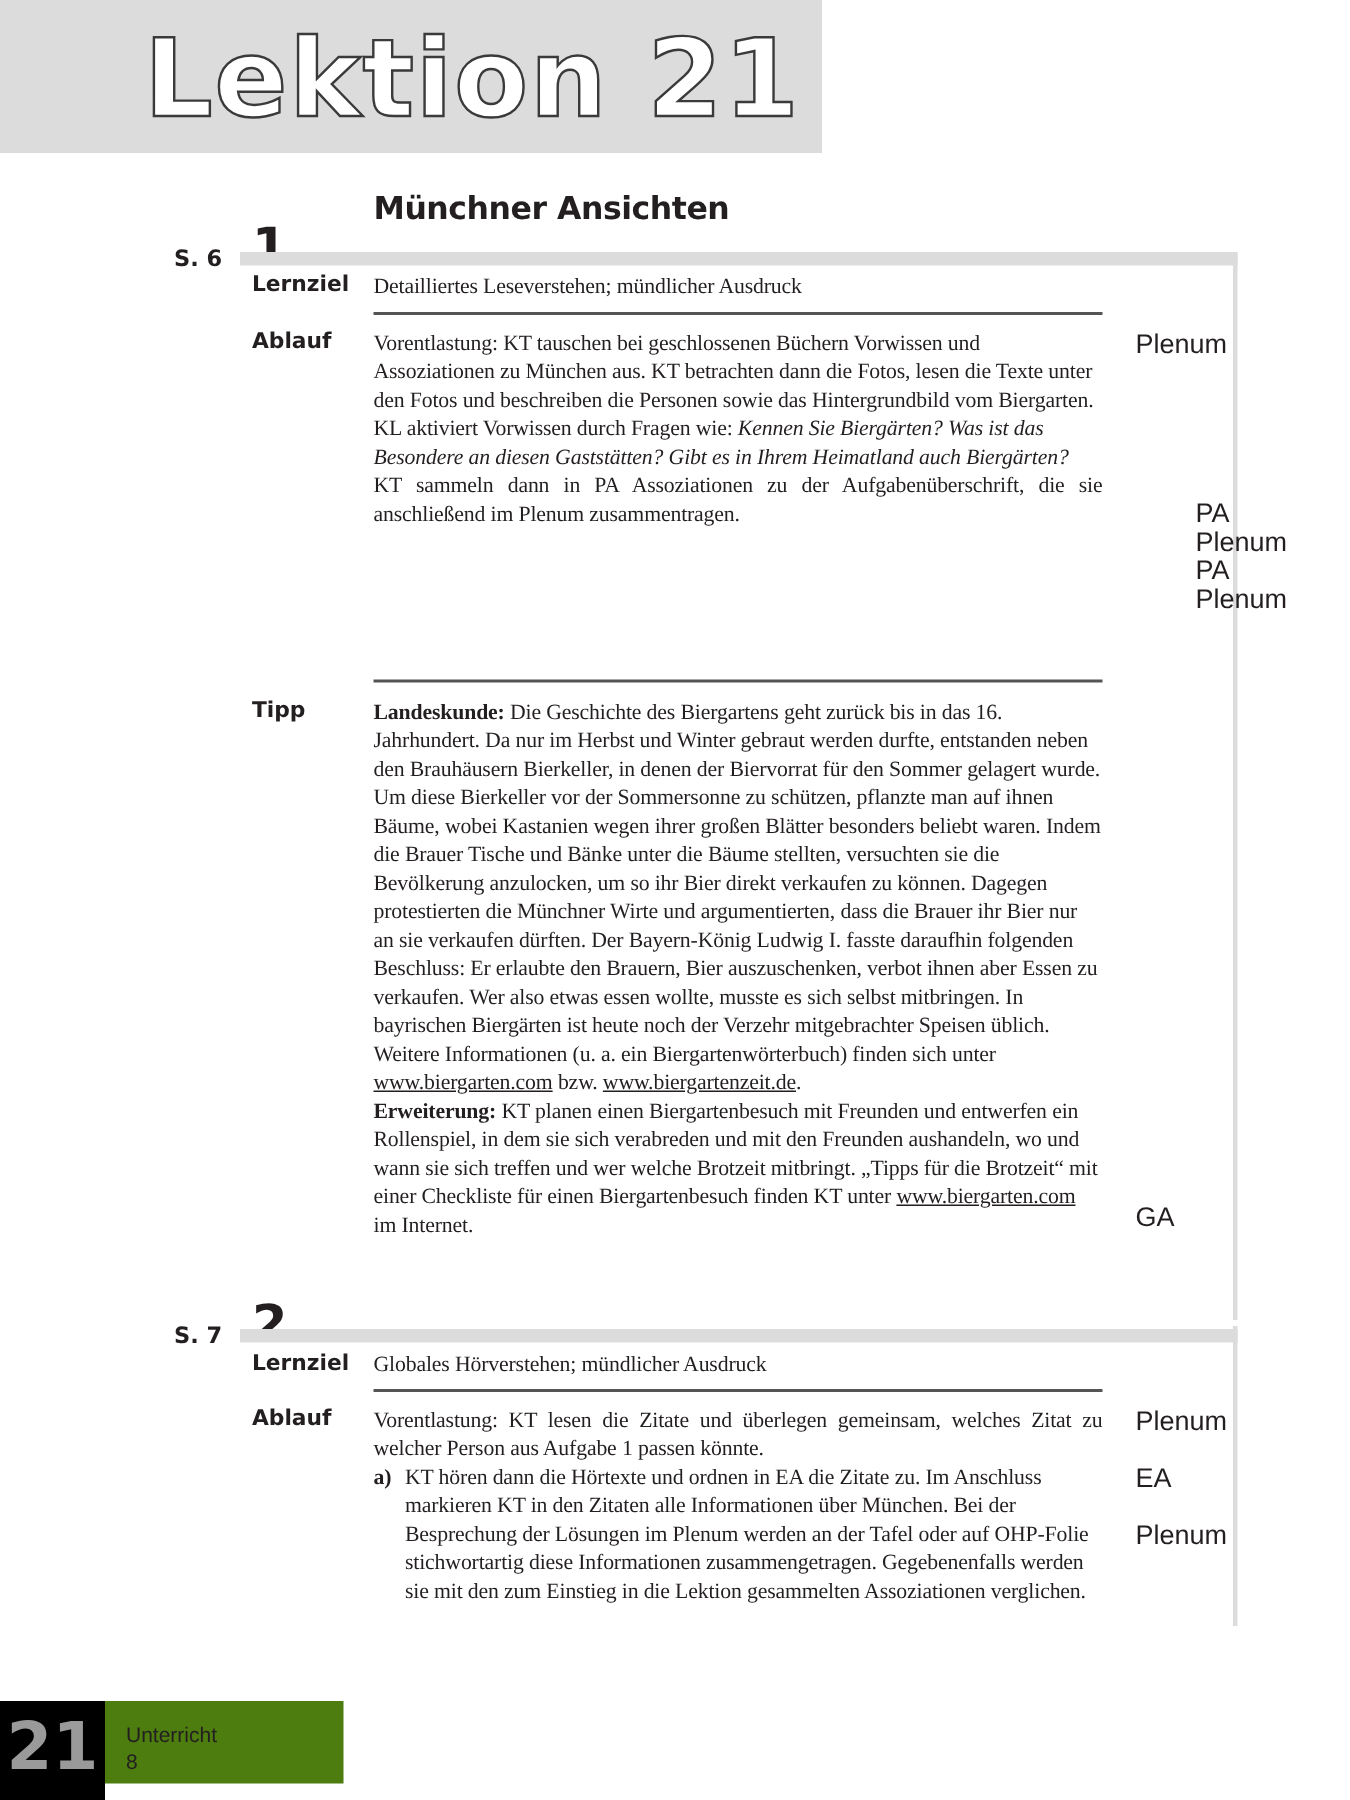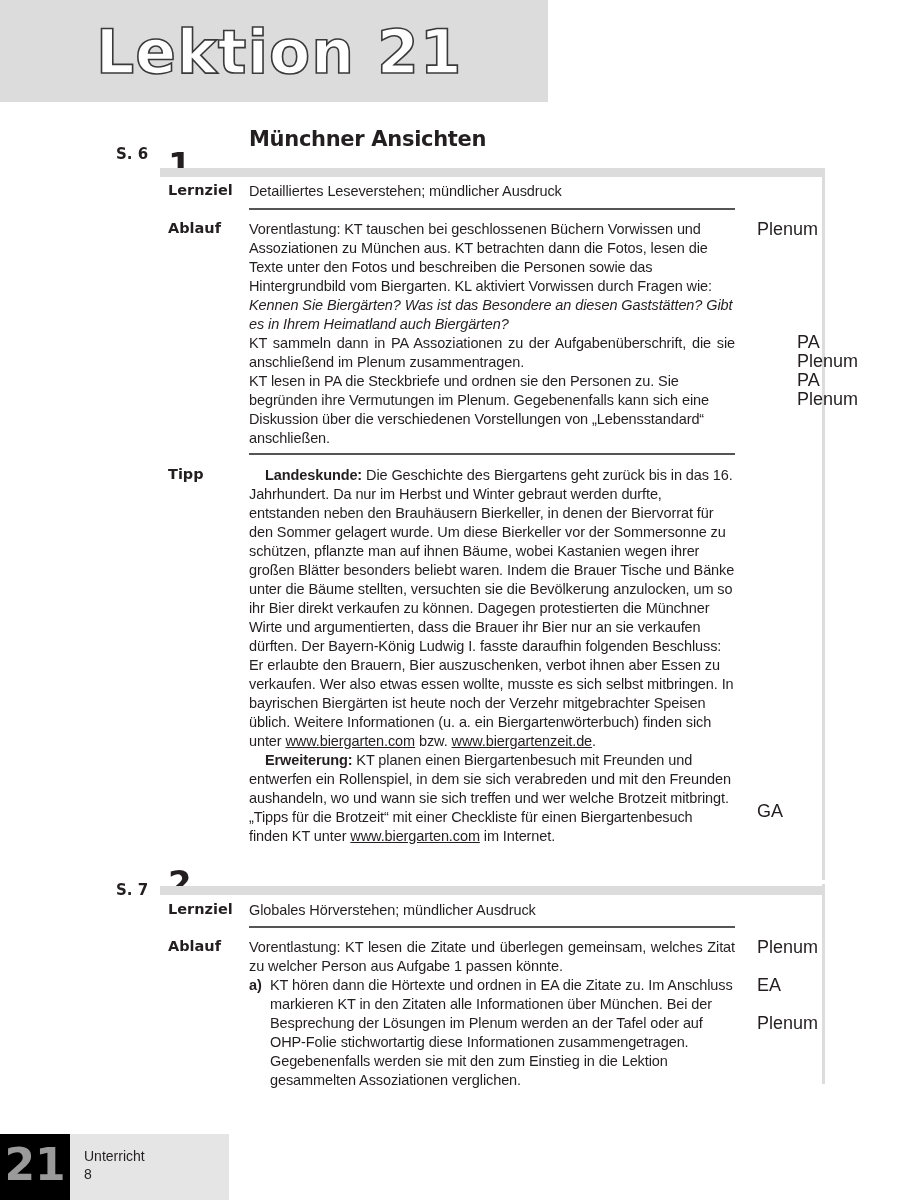--- a/index.html
+++ b/index.html
@@ -1,69 +1,68 @@
 <!DOCTYPE html>
 <html><head>
 <meta charset="utf-8">
 <style>
   html,body{margin:0;padding:0;}
   body{width:900px;height:1200px;position:relative;background:#fff;overflow:hidden;
        font-family:"DejaVu Sans","Liberation Sans",sans-serif;color:#231f20;}
   .header-band{position:absolute;left:0;top:0;width:548px;height:102px;background:#dcdcdc;}
   .lesson-title{position:absolute;left:96px;top:12px;font-family:"DejaVu Sans",sans-serif;font-weight:bold;
-       font-size:60px;letter-spacing:1px;color:#fff;-webkit-text-stroke:1.6px #3a3a3a;line-height:80px;}
+       font-size:72px;letter-spacing:1px;color:#fff;-webkit-text-stroke:1.6px #3a3a3a;line-height:80px;}
   .page-title{position:absolute;left:249px;top:127px;font-weight:bold;font-size:21px;letter-spacing:-0.3px;}
   .right-rule{position:absolute;left:822px;width:3px;background:#dcdcdc;}
   .section-bar{position:absolute;left:160px;width:665px;height:9px;background:#dcdcdc;}
   .page-ref{position:absolute;left:116px;font-weight:bold;font-size:15px;}
   .task-num{position:absolute;left:168px;font-weight:bold;font-size:34px;line-height:34px;}
   .label{position:absolute;left:168px;font-weight:bold;font-size:14.5px;}
   .body{position:absolute;left:249px;width:486px;font-size:14.5px;line-height:19px;
-        font-family:Liberation Sans, sans-serif;letter-spacing:-0.1px;}
+        font-family:Liberation Serif, serif;letter-spacing:-0.1px;}
   .body p{margin:0;text-align:justify;}
   .body .last{text-align:left;}
   .social{position:absolute;left:757px;font-size:18px;line-height:19px;font-family:"Liberation Sans",sans-serif;}
   .social div{height:19px;}
   .hr{position:absolute;left:249px;width:486px;height:1.5px;background:#555;}
   .it{font-style:italic;}
-  .b{font-weight:bold;margin-left:16px;}
+  .b{font-weight:bold;}
   .u{text-decoration:underline;}
   .item{display:flex;}
   .item .mark{font-weight:bold;width:21px;flex:none;}
   .item p{flex:1;}
   .footer-num{position:absolute;left:0;top:1134px;width:70px;height:66px;background:#000000;
        font-weight:bold;font-size:44px;color:#9a9a9a;text-align:center;line-height:62px;}
-  .footer-box{position:absolute;left:70px;top:1134px;width:159px;height:66px;background:#e5e5e5;}
+  .footer-box{position:absolute;left:70px;top:1134px;width:159px;height:55px;background:#4d7c0f;}
   .footer-text{position:absolute;left:14px;top:13px;font-size:14px;line-height:18px;font-family:"Liberation Sans",sans-serif;}
 </style>
 </head>
 <body>
 
 <div class="header-band"></div>
 <div class="lesson-title">Lektion 21</div>
 <div class="page-title">Münchner Ansichten</div>
 
 <div class="right-rule" style="top:168px;height:712px;"></div>
 <div class="right-rule" style="top:884px;height:200px;"></div>
 
-<div class="page-ref" style="top:145px;">S. 6</div>
+<div class="page-ref" style="top:163px;">S. 6</div>
 <div class="task-num" style="top:148px;">1</div>
 <div class="section-bar" style="top:168px;"></div>
 
 <div class="label" style="top:182px;">Lernziel</div>
 <div class="body" style="top:182px;">
     <p class="last">Detailliertes Leseverstehen; mündlicher Ausdruck</p>
   </div>
 <div class="hr" style="top:208px;"></div>
 
 <div class="label" style="top:220px;">Ablauf</div>
 <div class="body" style="top:220px;">
   <p class="last"><span>Vorentlastung: KT tauschen bei geschlossenen Büchern Vorwissen und Assoziationen zu München aus. KT betrachten dann die Fotos, lesen die Texte unter den Fotos und beschreiben die Personen sowie das Hintergrundbild vom Biergarten. KL aktiviert Vorwissen durch Fragen wie: </span><span class="it">Kennen Sie Biergärten? Was ist das Besondere an diesen Gaststätten? Gibt es in Ihrem Heimatland auch Biergärten?</span></p>
   <p>KT sammeln dann in PA Assoziationen zu der Aufgabenüberschrift, die sie anschließend im Plenum zusammentragen.</p>
-  <p class="last">KT lesen in PA die Steckbriefe und ordnen sie den Personen zu. Sie begründen ihre Vermutungen im Plenum. Gegebenenfalls kann sich eine Diskussion über die verschiedenen Vorstellungen von „Lebensstandard“ anschließen.</p>
 </div>
 <div class="social" style="top:220px;">Plenum</div>
 <div class="social" style="top:333px;margin-left:40px;">
   <div>PA</div>
   <div>Plenum</div>
   <div>PA</div>
   <div>Plenum</div>
 </div>
 <div class="hr" style="top:453px;"></div>
 

